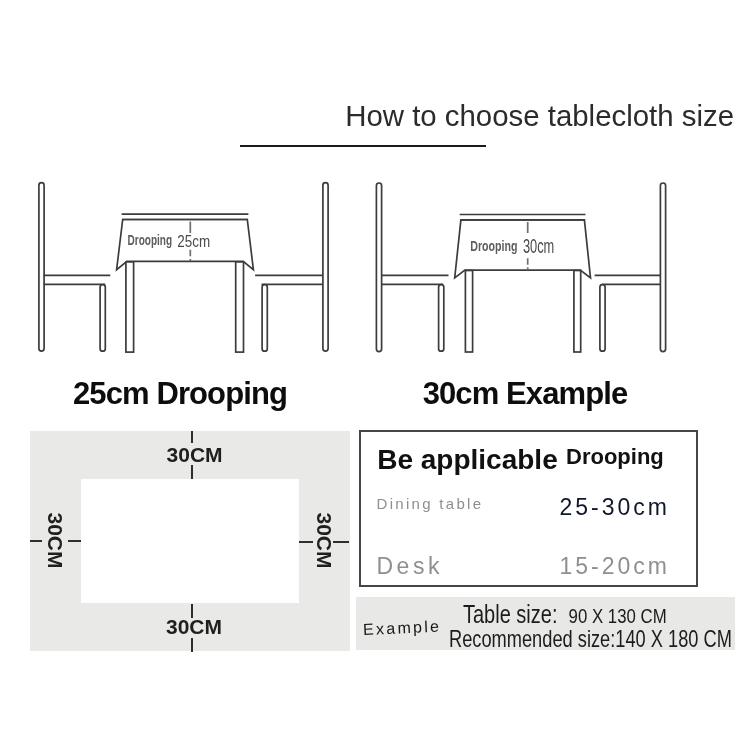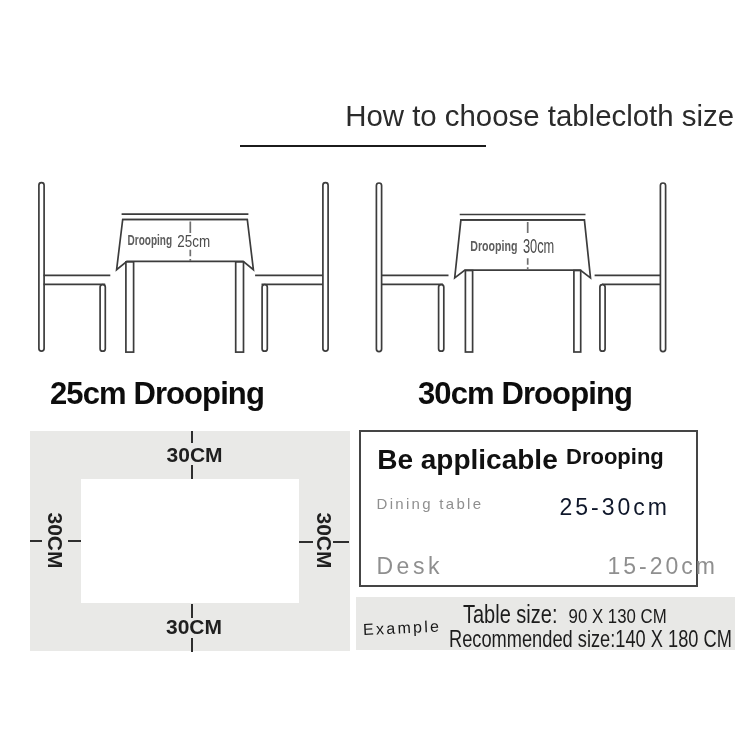--- a/index.html
+++ b/index.html
@@ -72,23 +72,23 @@
   <text x="127.5" y="245.4" font-size="14" font-weight="bold" fill="#5d5d5d" textLength="44.6" lengthAdjust="spacingAndGlyphs">Drooping</text>
   <text x="177.3" y="247.2" font-size="17" fill="#4c4c4c" textLength="32.8" lengthAdjust="spacingAndGlyphs">25cm</text>
 </g>
 
 <g font-family="Liberation Sans, sans-serif">
   <text x="470.3" y="251.2" font-size="14" font-weight="bold" fill="#5d5d5d" textLength="47.2" lengthAdjust="spacingAndGlyphs">Drooping</text>
   <text x="522.9" y="253" font-size="20" fill="#4c4c4c" textLength="31.4" lengthAdjust="spacingAndGlyphs">30cm</text>
 </g>
 </svg>
 
-<div class="abs bl" style="left:50px;top:377.5px;width:260px;text-align:left;font-size:31px;font-weight:bold;letter-spacing:-0.9px;color:#0d0d0d;">25cm Drooping</div>
+<div class="abs bl" style="left:50px;top:377.5px;width:260px;text-align:center;font-size:31px;font-weight:bold;letter-spacing:-0.9px;color:#0d0d0d;">25cm Drooping</div>
 
-<div class="abs bl" style="left:395px;top:377.5px;width:260px;text-align:center;font-size:31px;font-weight:bold;letter-spacing:-0.9px;color:#0d0d0d;">30cm Drooping</div>
+<div class="abs bl" style="left:395px;top:377.5px;width:260px;text-align:center;font-size:31px;font-weight:bold;letter-spacing:-0.9px;color:#0d0d0d;">30cm Example</div>
 
 <div class="abs" style="left:29.5px;top:430.5px;width:320.8px;height:220.2px;background:#e9e9e7;"></div>
 
 <div class="abs" style="left:81px;top:478.7px;width:217.5px;height:124.6px;background:#ffffff;"></div>
 
 <div class="abs" style="left:191.2px;top:431px;width:2px;height:12.4px;background:#2e2e2e;"></div>
 
 <div class="abs" style="left:191.2px;top:464.6px;width:2px;height:14.4px;background:#2e2e2e;"></div>
 
 <div class="abs" style="left:191.2px;top:603.6px;width:2px;height:14.2px;background:#2e2e2e;"></div>
@@ -116,21 +116,21 @@
 <div class="abs bl" style="left:377.2px;top:446.3px;font-size:28px;font-weight:bold;color:#111111;">Be applicable</div>
 
 <div class="abs bl" style="left:566px;top:446.3px;font-size:22px;font-weight:bold;color:#111111;">Drooping</div>
 
 <div class="abs bl" style="left:376.5px;top:495.6px;font-size:15px;letter-spacing:2.3px;color:#8f8f8f;">Dining table</div>
 
 <div class="abs bl" style="left:559.5px;top:495.6px;font-size:23px;letter-spacing:3px;color:#0f172a;">25-30cm</div>
 
 <div class="abs bl" style="left:376.5px;top:555.1px;font-size:23px;letter-spacing:3.5px;color:#8f8f8f;">Desk</div>
 
-<div class="abs bl" style="left:559.5px;top:555.1px;font-size:23px;letter-spacing:3px;color:#8f8f8f;margin-left:48px;">15-20cm</div>
+<div class="abs bl" style="left:559.5px;top:555.1px;font-size:23px;letter-spacing:3px;color:#8f8f8f;">15-20cm</div>
 
 <div class="abs" style="left:356.4px;top:597px;width:379.1px;height:53px;background:#e8e8e6;"></div>
 
 <div class="abs bl" style="left:363px;top:622px;font-size:16px;letter-spacing:2.3px;color:#161616;transform:rotate(-2.5deg);transform-origin:left center;">Example</div>
 
 <div class="abs bl" style="left:462.5px;top:601.8px;font-size:25px;color:#1c1c1c;transform:scaleX(0.8);transform-origin:left top;white-space:nowrap;">Table size:&nbsp;&nbsp;<span style="font-size:21px;">90 X 130 CM</span></div>
 
 <div class="abs bl" style="left:448.7px;top:626.8px;font-size:24px;color:#1c1c1c;transform:scaleX(0.76);transform-origin:left top;white-space:nowrap;">Recommended size:140 X 180 CM</div>
 
 </body></html>

